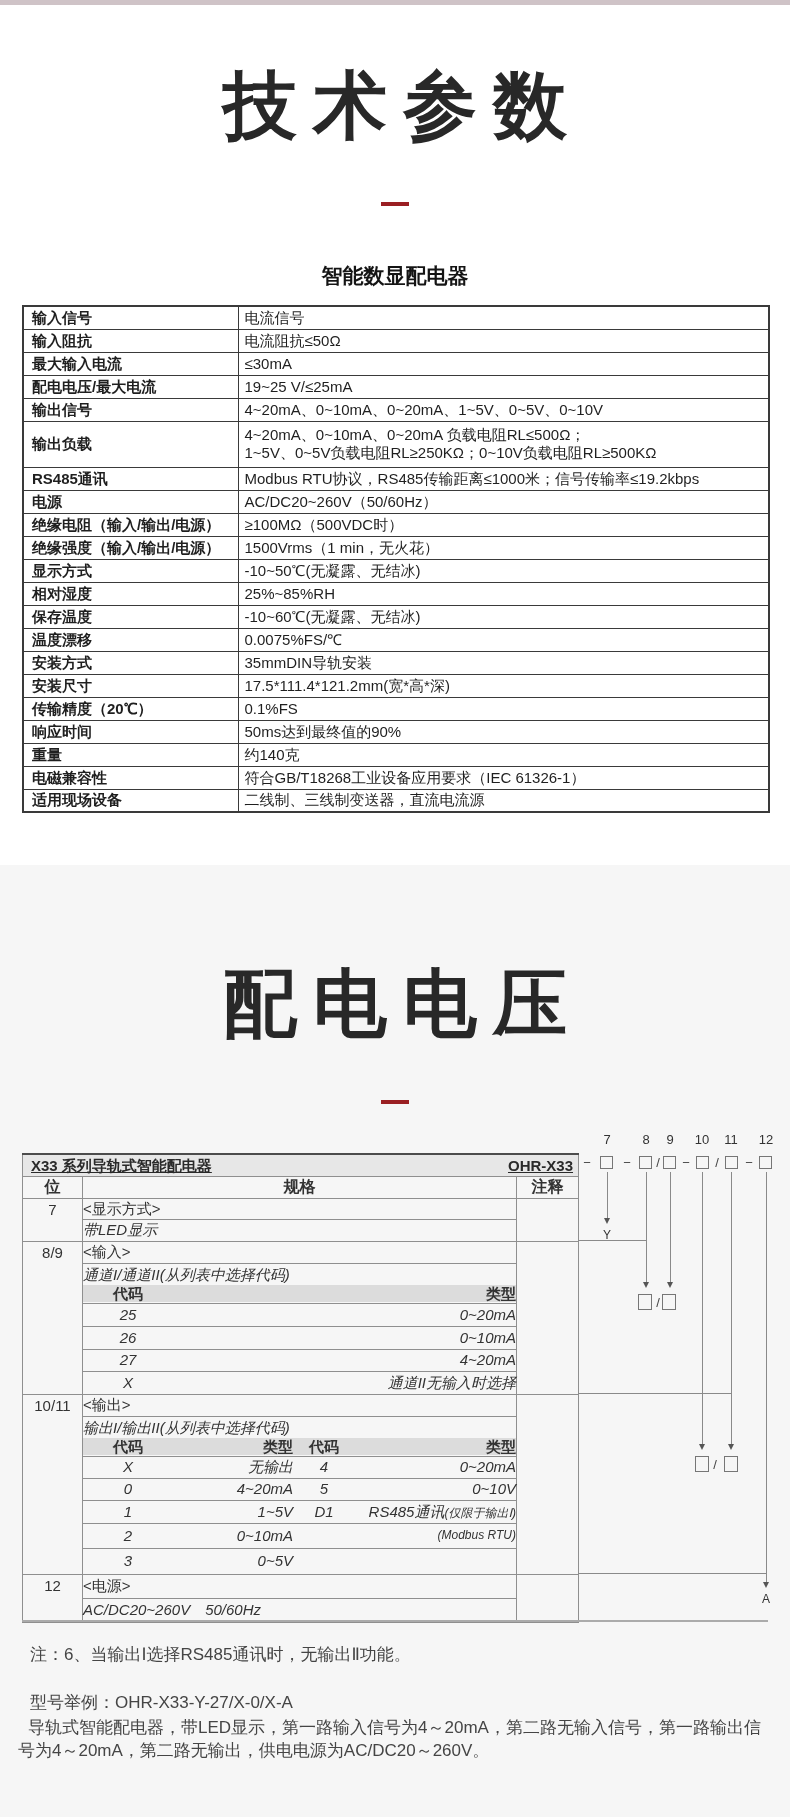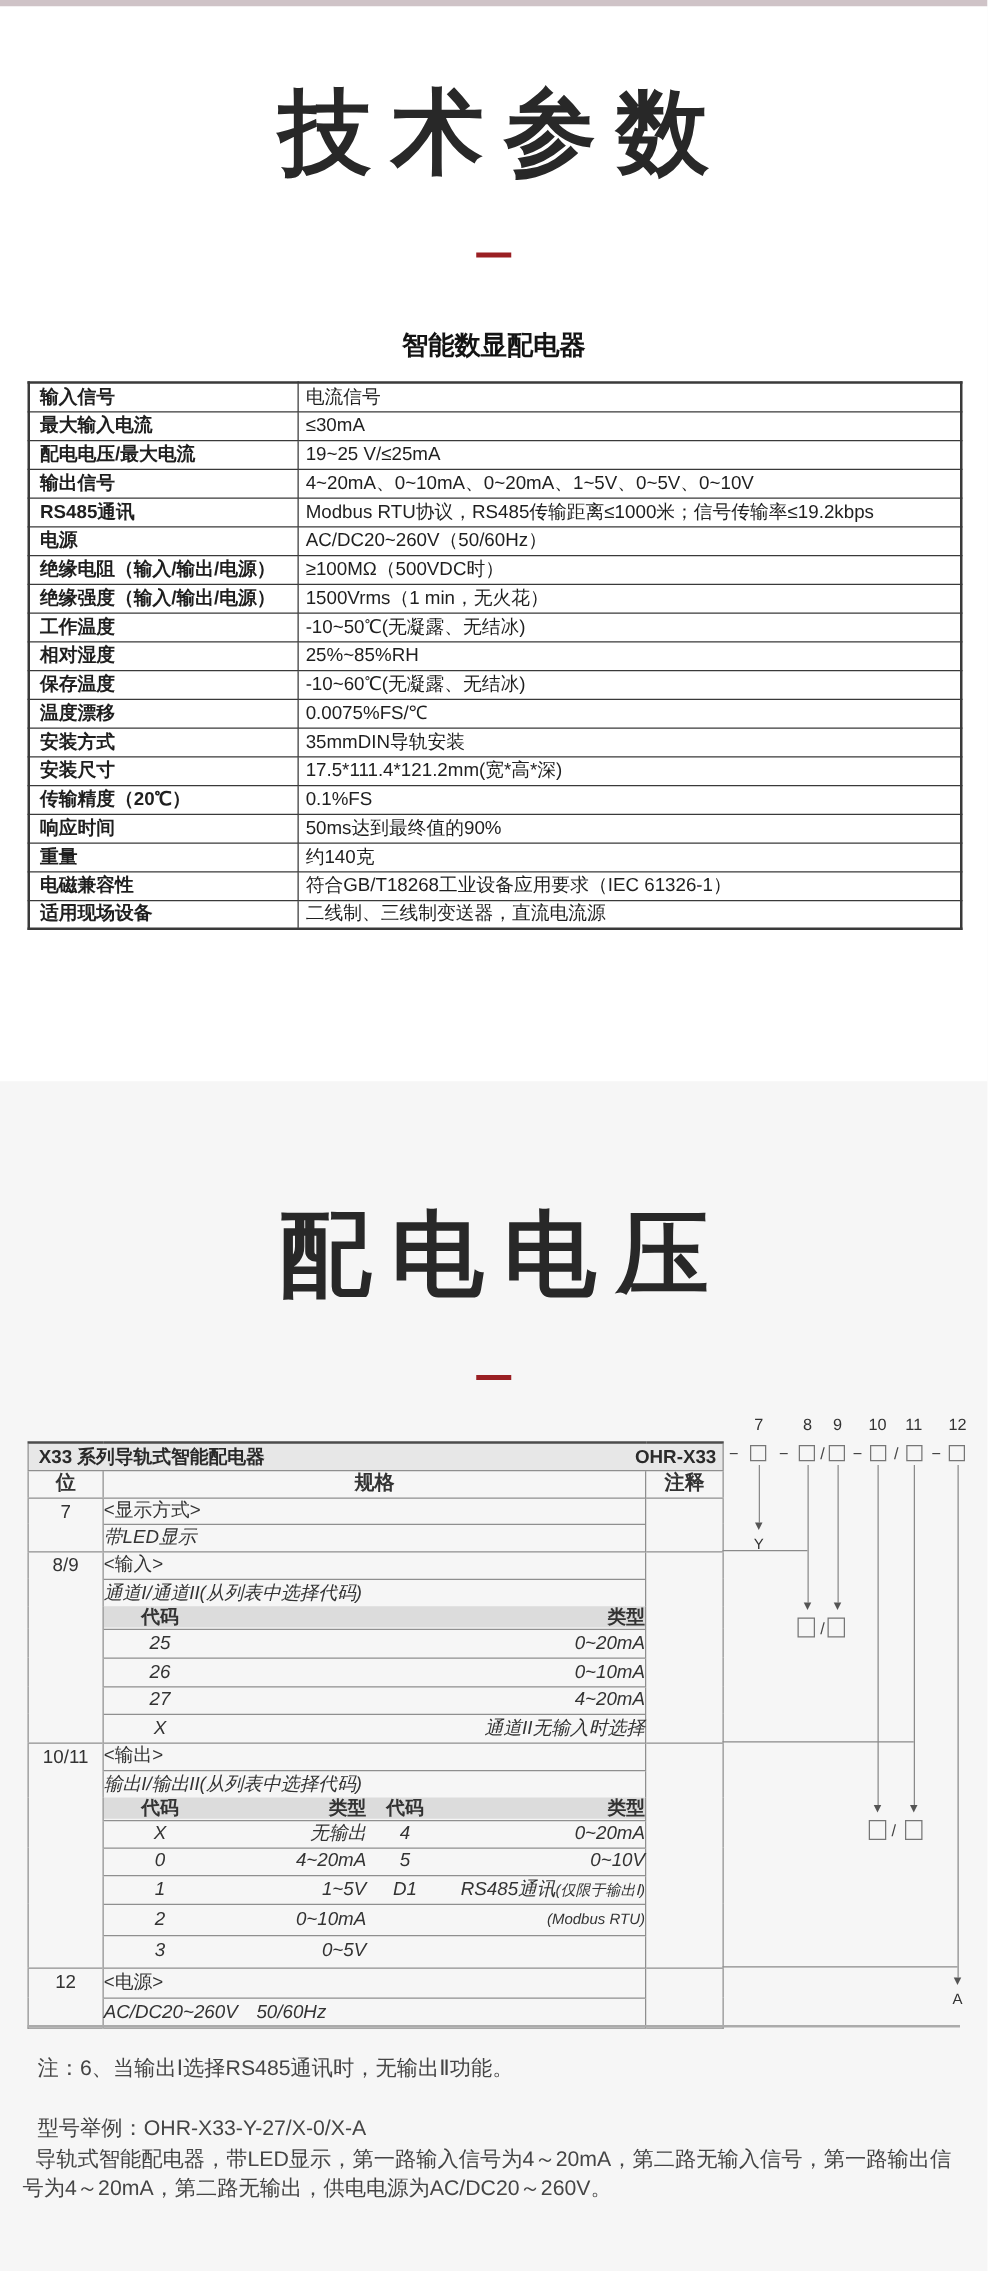--- a/index.html
+++ b/index.html
@@ -26,21 +26,21 @@
   table.spec td{border:1px solid var(--specb);height:23px;line-height:18px;padding:1px 6px;vertical-align:middle;}
   table.spec td.lbl{width:215px;font-weight:bold;padding-left:8px;}
   table.spec tr.dbl td{height:46px;}
 
   
   table.sel{position:absolute;left:22px;top:1153px;width:556px;border-collapse:collapse;
             table-layout:fixed;font-size:15px;color:#333;border:1px solid var(--selb);}
   table.sel td{padding:0;vertical-align:middle;line-height:1.15;}
   table.sel td.band{background:var(--bandbg);border-top:2px solid #4c4c4c;border-bottom:1px solid var(--selb);}
   .band-flex{display:flex;justify-content:space-between;align-items:center;padding:0 5px 0 8px;
-             font-weight:bold;font-size:15px;color:#2a2a2a;}
+             font-weight:bold;font-size:15px;color:#2a2a2a;text-decoration:underline;}
   table.sel tr.colhead td{font-weight:bold;text-align:center;font-size:16px;border-bottom:1px solid var(--selb);}
   table.sel td.sp{border-left:1px solid var(--selb);border-right:1px solid var(--selb);}
   table.sel tr.gs > td{border-top:1px solid var(--selb);}
   table.sel td.sep{border-top:1px solid var(--selb);font-style:italic;}
   table.sel td.bit{text-align:center;vertical-align:top;padding-top:2px;font-size:15px;}
   .t1{padding-left:8px;} .t2{padding-left:20px;}
   .cband{background:var(--cband);font-weight:bold;}
   .grid2{display:grid;grid-template-columns:90px 1fr;align-items:center;}
   .grid4{display:grid;grid-template-columns:90px 120px 62px 1fr;align-items:center;}
   .cc{text-align:center;} .tt{text-align:right;}
@@ -78,49 +78,60 @@
   <div class="dash" id="dash1"></div>
   <div class="subtitle">智能数显配电器</div>
 
   <table class="spec">
     <tbody>
       <tr>
           <td class="lbl">输入信号</td>
           <td class="val">电流信号</td>
         </tr>
       <tr>
+          <td class="lbl">输入阻抗</td>
+          <td class="val">电流阻抗≤50Ω</td>
+        </tr>
+      <tr>
           <td class="lbl">最大输入电流</td>
           <td class="val">≤30mA</td>
         </tr>
       <tr>
           <td class="lbl">配电电压/最大电流</td>
           <td class="val">19~25 V/≤25mA</td>
         </tr>
       <tr>
           <td class="lbl">输出信号</td>
           <td class="val">4~20mA、0~10mA、0~20mA、1~5V、0~5V、0~10V</td>
         </tr>
+      <tr class="dbl">
+          <td class="lbl">输出负载</td>
+        <td class="val">
+          <div>4~20mA、0~10mA、0~20mA 负载电阻RL≤500Ω；</div>
+          <div>1~5V、0~5V负载电阻RL≥250KΩ；0~10V负载电阻RL≥500KΩ</div>
+        </td>
+        </tr>
       <tr>
           <td class="lbl">RS485通讯</td>
           <td class="val">Modbus RTU协议，RS485传输距离≤1000米；信号传输率≤19.2kbps</td>
         </tr>
       <tr>
           <td class="lbl">电源</td>
           <td class="val">AC/DC20~260V（50/60Hz）</td>
         </tr>
       <tr>
           <td class="lbl">绝缘电阻（输入/输出/电源）</td>
           <td class="val">≥100MΩ（500VDC时）</td>
         </tr>
       <tr>
           <td class="lbl">绝缘强度（输入/输出/电源）</td>
           <td class="val">1500Vrms（1 min，无火花）</td>
         </tr>
       <tr>
-          <td class="lbl">工作温度</td>
+          <td class="lbl">显示方式</td>
           <td class="val">-10~50℃(无凝露、无结冰)</td>
         </tr>
       <tr>
           <td class="lbl">相对湿度</td>
           <td class="val">25%~85%RH</td>
         </tr>
       <tr>
           <td class="lbl">保存温度</td>
           <td class="val">-10~60℃(无凝露、无结冰)</td>
         </tr>

